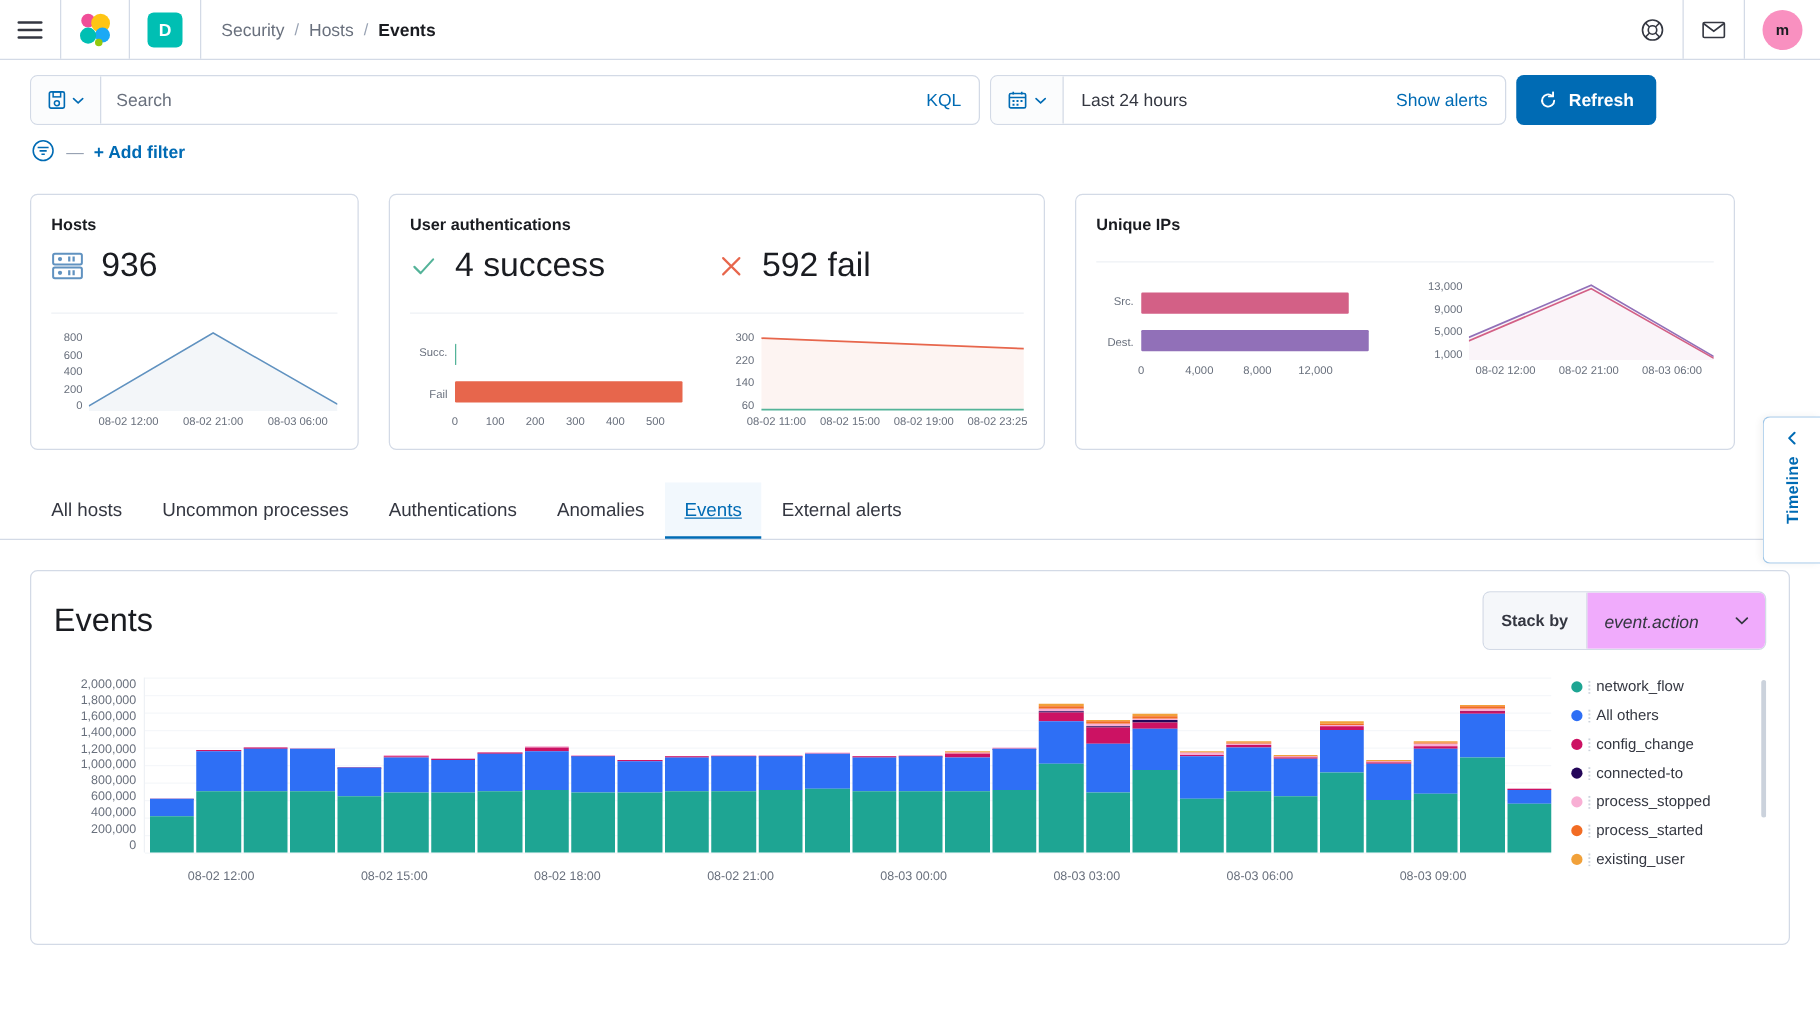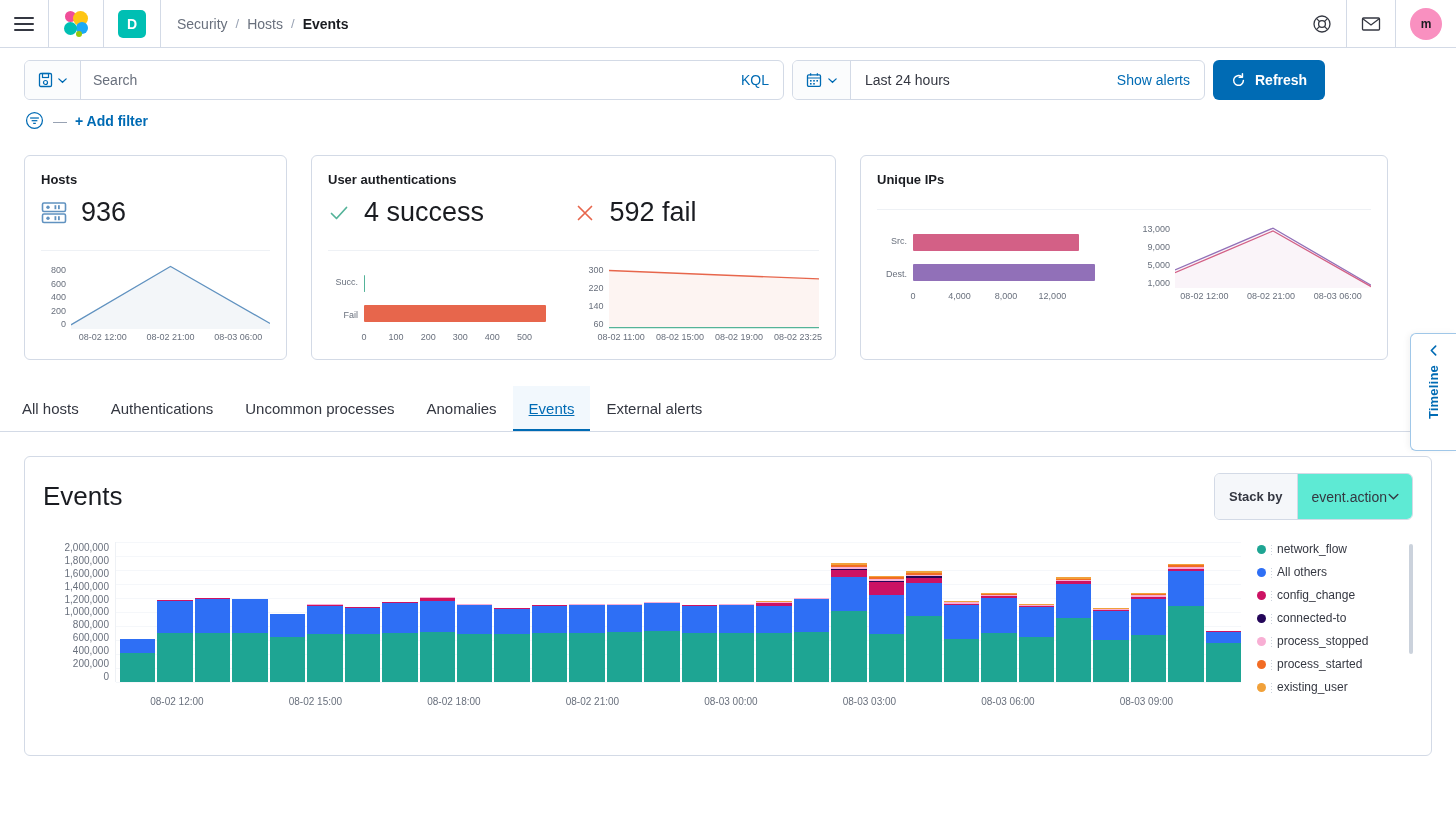--- a/index.html
+++ b/index.html
@@ -160,21 +160,21 @@
     justify-content: space-between; align-items: flex-end;
     padding-right: 5px; font-size: 9px; color: #69707d;
   }
   .ml-plot { flex: 1; position: relative; }
   .ml-xaxis { position: relative; height: 11px; margin-top: 3px; }
   .ml-x { position: absolute; font-size: 9px; color: #69707d; transform: translateX(-50%); white-space: nowrap; }
 
   
   .tabs {
     display: flex; align-items: stretch; gap: 0;
-    padding: 0 6px; margin-top: 26px;
+    padding: 0 25px; margin-top: 26px;
     border-bottom: 1px solid #d3dae6;
     position: relative;
   }
   .tab {
     padding: 14px 16px 12px 16px;
     font-size: 15px; color: #343741; cursor: pointer;
     border-bottom: 2px solid transparent;
     white-space: nowrap;
   }
   .tab.active {
@@ -196,23 +196,23 @@
   .stackby {
     margin-left: auto; display: flex; align-items: stretch;
     border: 1px solid #d3dae6; border-radius: 6px; overflow: hidden; height: 47px;
   }
   .stackby-label {
     background: #f5f7fa; border-right: 1px solid #d3dae6;
     display: flex; align-items: center; padding: 0 14px;
     font-size: 13px; font-weight: 700; color: #343741;
   }
   .stackby-value {
-    display: flex; align-items: center; 
+    display: flex; align-items: center; gap: 28px;
     padding: 0 12px 0 14px; font-size: 14px; color: #343741;
-    background: #5eead4; cursor: pointer;
+    background: #f0abfc; cursor: pointer; font-style: italic;
   }
 
   
   .mainchart { display: flex; margin-top: 22px; height: 180px; }
   .mc-yaxis {
     width: 72px; display: flex; flex-direction: column;
     justify-content: space-between; align-items: flex-end;
     padding-right: 6px; font-size: 10px; color: #69707d;
     height: 140px;
   }
@@ -536,22 +536,22 @@
           <span class="ml-x" style="left:49%;">08-02 21:00</span>
           <span class="ml-x" style="left:83%;">08-03 06:00</span>
         </div>
       </div>
     </div>
   </div>
 </div>
 
 <div class="tabs">
   <div class="tab">All hosts</div>
+  <div class="tab">Uncommon processes</div>
   <div class="tab">Authentications</div>
-  <div class="tab">Uncommon processes</div>
   <div class="tab">Anomalies</div>
   <div class="tab active">Events</div>
   <div class="tab">External alerts</div>
 </div>
 
 <div class="panel">
   <div class="panel-head">
     <div class="panel-title">Events</div>
     <div class="stackby">
       <div class="stackby-label">Stack by</div>

